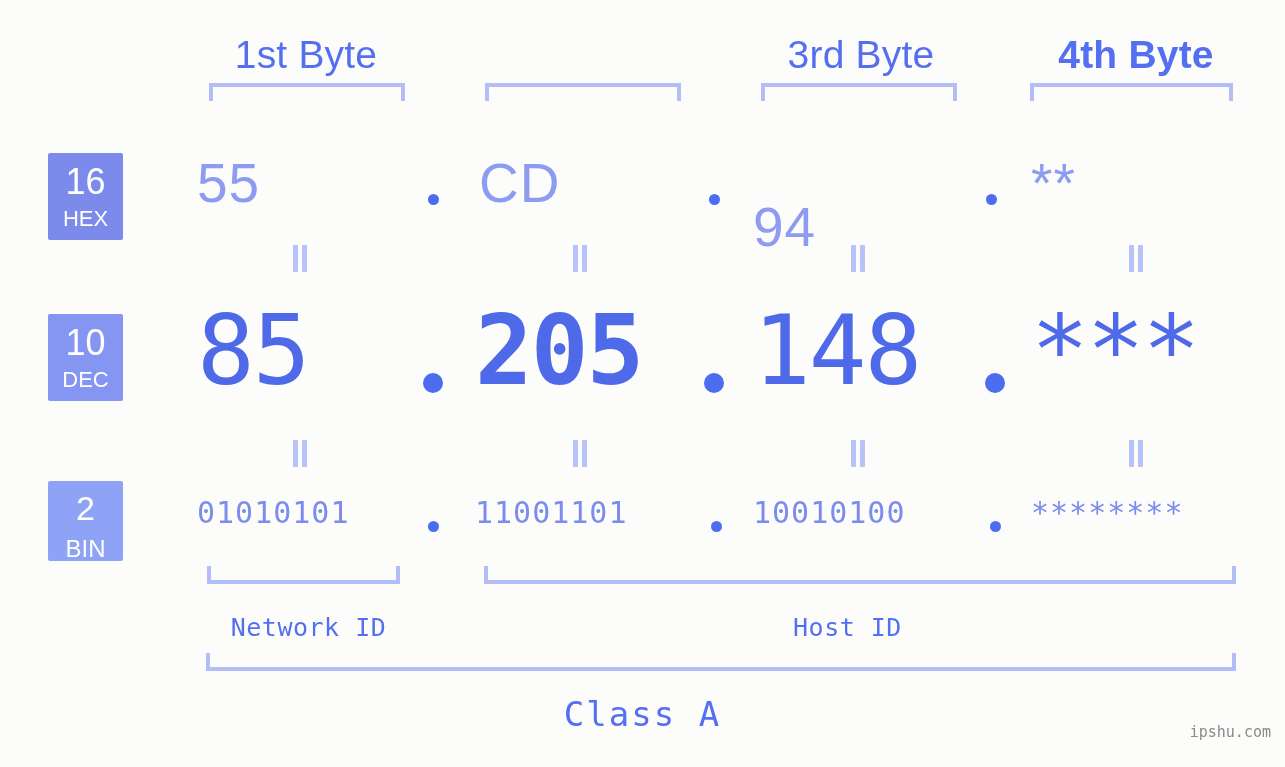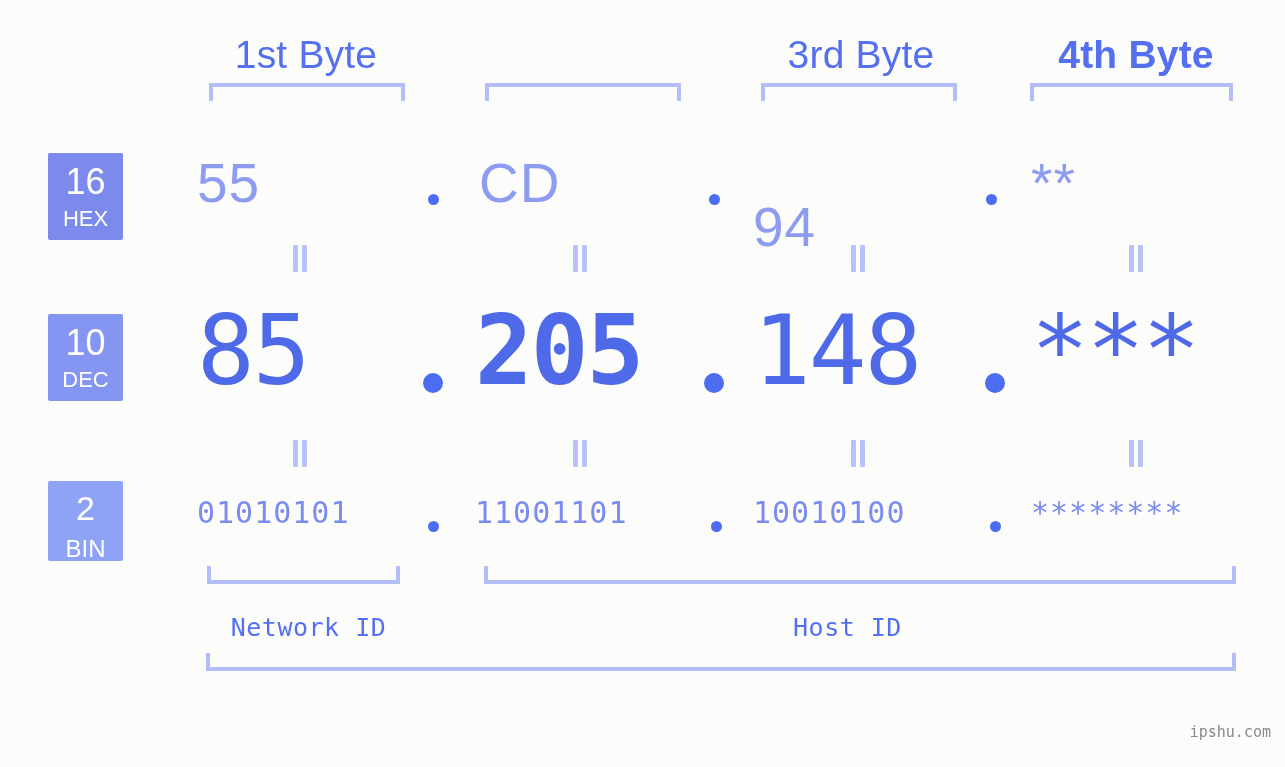--- a/index.html
+++ b/index.html
@@ -296,16 +296,17 @@
   </div>
 
   <div class="bracket-bottom" style="left:207px; top:566px; width:193px;"></div>
   <div class="bracket-bottom" style="left:484px; top:566px; width:752px;"></div>
 
   <div class="id-label" style="left:196px; top:613px; width:225px;">Network ID</div>
   <div class="id-label" style="left:735px; top:613px; width:225px;">Host ID</div>
 
   <div class="bracket-bottom" style="left:206px; top:653px; width:1030px;"></div>
 
+  <div id="class-label">Class A</div>
 
   <div id="watermark">ipshu.com</div>
 
 </div>
 
 </body></html>

